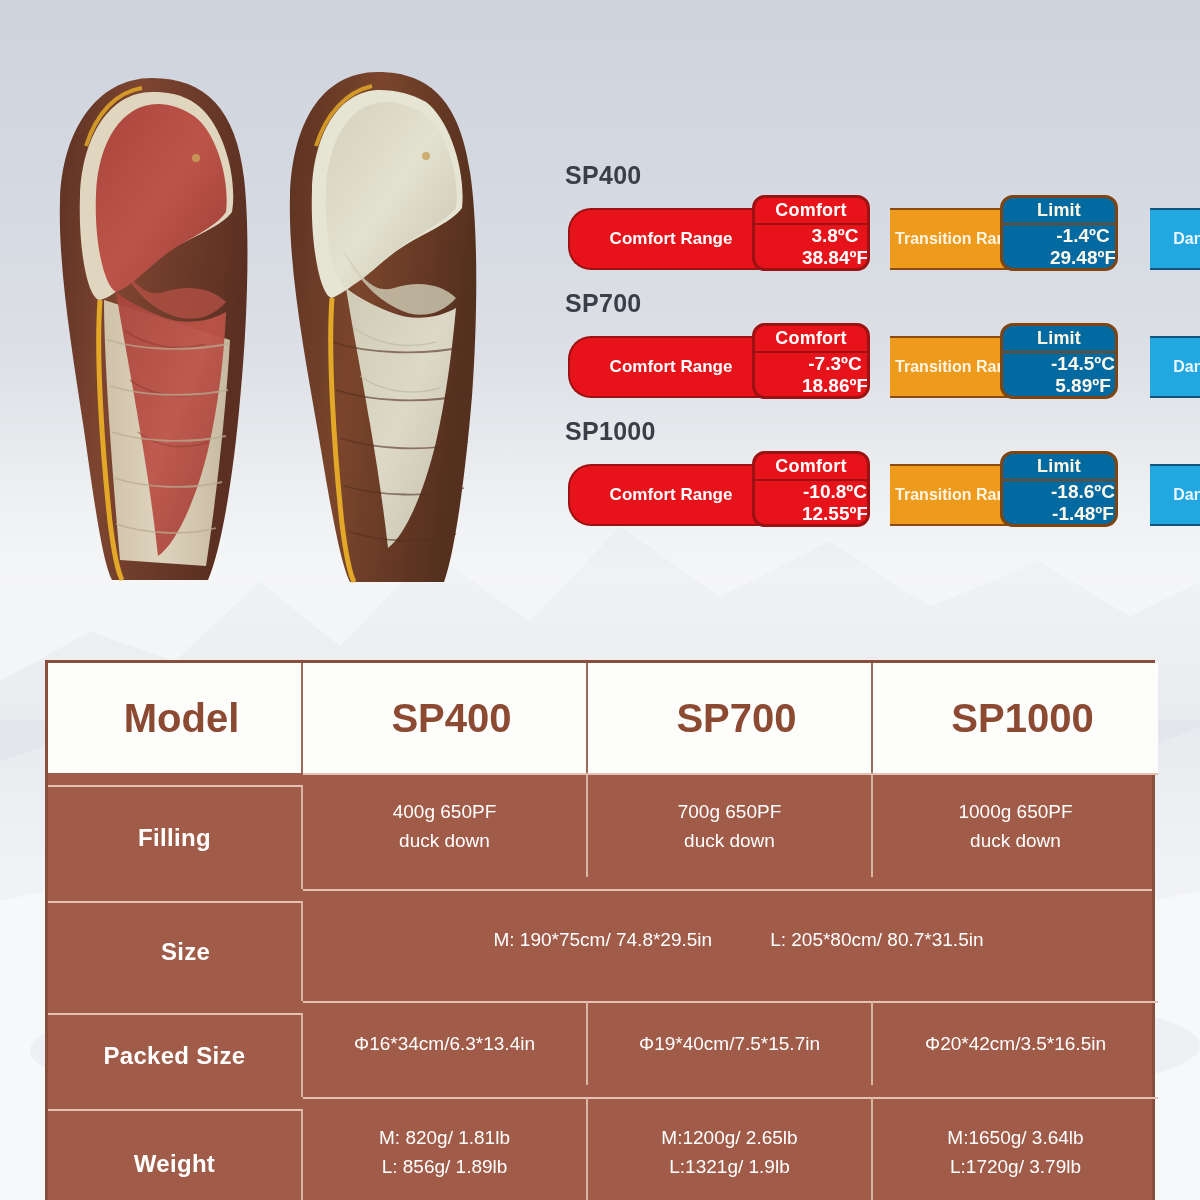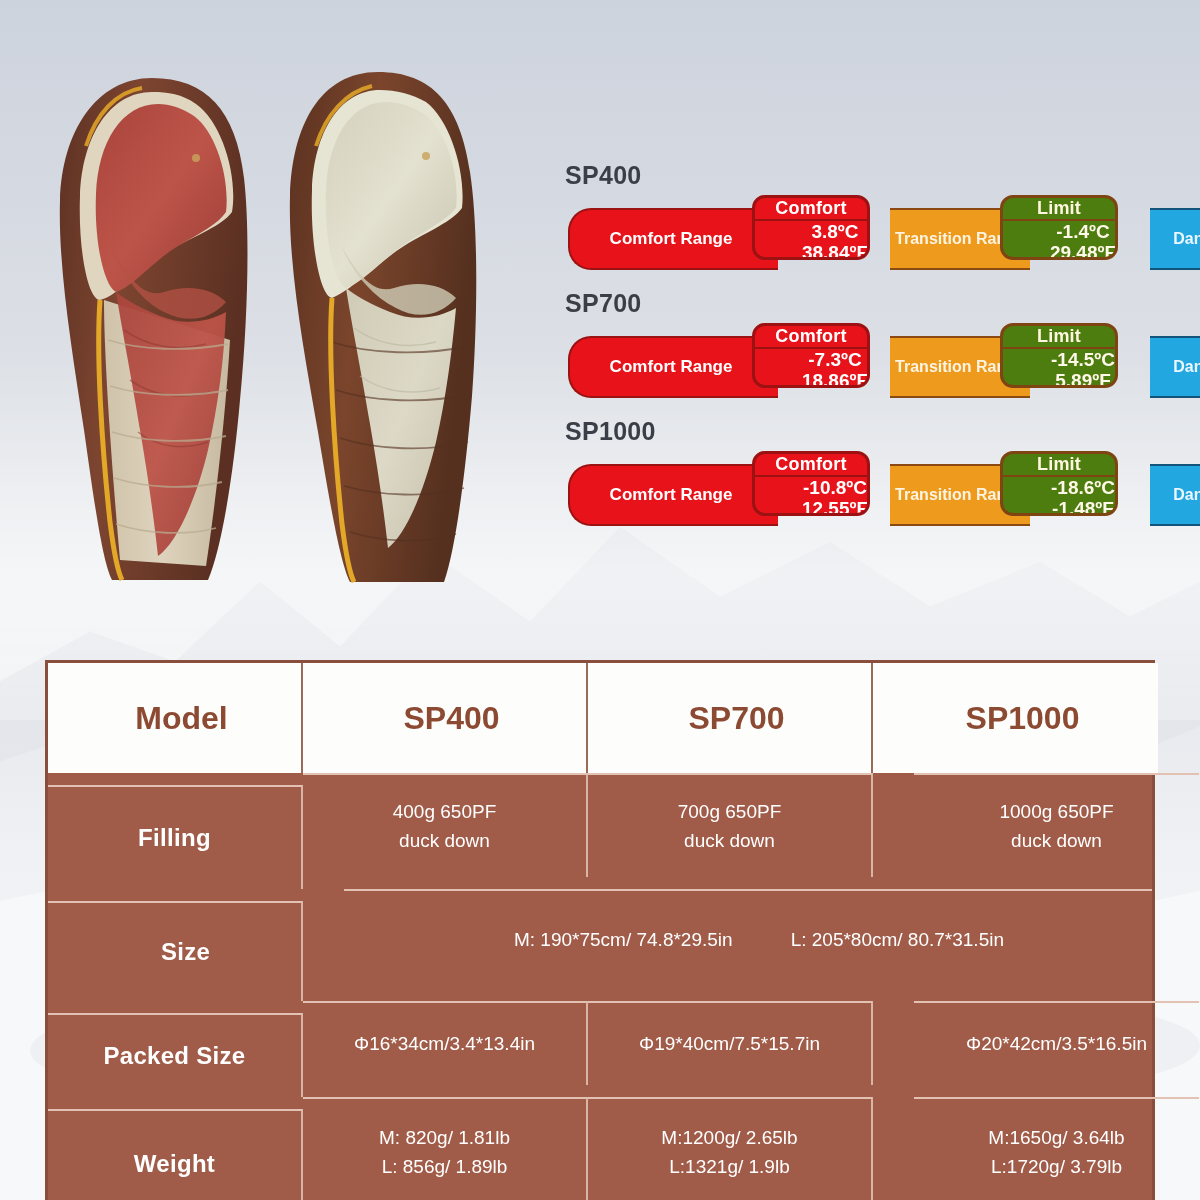--- a/index.html
+++ b/index.html
@@ -114,21 +114,21 @@
     border-bottom: 2.5px solid #11557d;
     font-size: 16px;
     color: #ecf8ff;
   }
 
   
   .val-box {
     position: absolute;
     top: 0;
     width: 118px;
-    height: 65px;
+    height: 76px;
     border-radius: 13px;
     display: flex;
     flex-direction: column;
     overflow: hidden;
     z-index: 5;
   }
   .val-title {
     height: 30px;
     display: flex;
     align-items: center;
@@ -153,21 +153,21 @@
   .box-comfort {
     left: 192px;
     background: #e8131a;
     border: 3px solid #9c1111;
     color: #fff;
   }
   .box-comfort .val-title { border-bottom: 2px solid #9c1111; color: #ffffff; }
 
   .box-limit {
     left: 440px;
-    background: #4d7c0f;
+    background: #0369a1;
     border: 3px solid #7e4411;
     color: #fff8e8;
   }
   .box-limit .val-title { border-bottom: 2px solid #7e4411; color: #fff6e0; }
 
   
   .spec-table {
     position: absolute;
     left: 45px;
     top: 660px;
@@ -187,34 +187,34 @@
   }
   .c-label { width: 255px; flex: 0 0 255px; }
   .c-v     { width: 285px; flex: 0 0 285px; }
   .c-merge { flex: 1 1 auto; }
 
   
   .header-row { background: #ffffff; }
   .header-row .tcell {
     height: 110px;
     color: #8c4a33;
-    font-size: 32px;
+    font-size: 40px;
     font-weight: 700;
     background: #fdfdfb;
     border-right: 2px solid #9c6a58;
     padding-left: 20px;
   }
   .header-row .tcell:last-child { border-right: none; }
 
   
   .body-row .tcell {
     border-right: 2px solid #d9b5a6;
     border-top: 2px solid #e3c2b4;
   }
-  .body-row .tcell:last-child { border-right: none; margin-left: 41px; }
+  .body-row .tcell:last-child { border-right: none; }
 
   .row-filling  .tcell { height: 104px; }
   .row-size     .tcell { height: 100px; padding-left: 28px;  }
   .row-packed   .tcell { height: 84px;  }
   .row-weight   .tcell { height: 108px; }
 
   .lbl {
     font-size: 24px;
     font-weight: 700;
     letter-spacing: .3px;
@@ -468,21 +468,21 @@
     <div class="tcell c-merge">
       <div class="size-inner">
         <span>M: 190*75cm/ 74.8*29.5in</span>
         <span>L: 205*80cm/ 80.7*31.5in</span>
       </div>
     </div>
   </div>
 
   <div class="trow body-row row-packed">
     <div class="tcell c-label lbl">Packed Size</div>
-    <div class="tcell c-v valtxt">Φ16*34cm/3.4*13.4in</div>
+    <div class="tcell c-v valtxt">Φ16*34cm/6.3*13.4in</div>
     <div class="tcell c-v valtxt">Φ19*40cm/7.5*15.7in</div>
     <div class="tcell c-v valtxt">Φ20*42cm/3.5*16.5in</div>
   </div>
 
   <div class="trow body-row row-weight">
     <div class="tcell c-label lbl">Weight</div>
     <div class="tcell c-v valtxt">
       <span>M: 820g/ 1.81lb</span>
       <span>L: 856g/ 1.89lb</span>
     </div>

